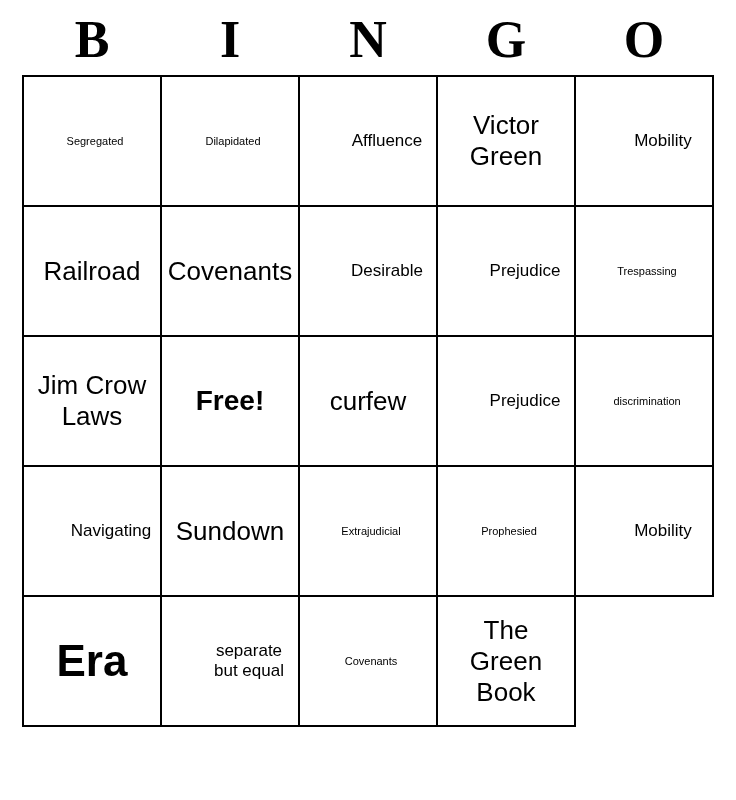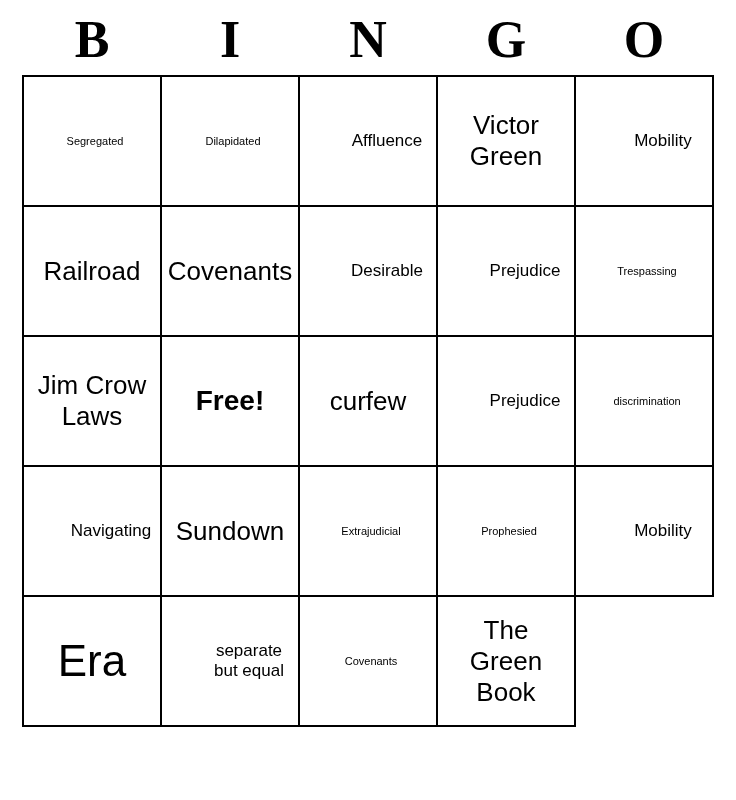--- a/index.html
+++ b/index.html
@@ -70,21 +70,21 @@
       font-weight: normal;
     }
 
     .cell-xlarge {
       font-size: 28px;
       font-weight: bold;
     }
 
     .cell-xxlarge {
       font-size: 44px;
-      font-weight: normal;
+      font-weight: bold;
     }
   </style>
 </head>
 <body>
 
 <div class="bingo-header">
 
 <div class="bingo-letter">B</div>
     <div class="bingo-letter">I</div>
     <div class="bingo-letter">N</div>

